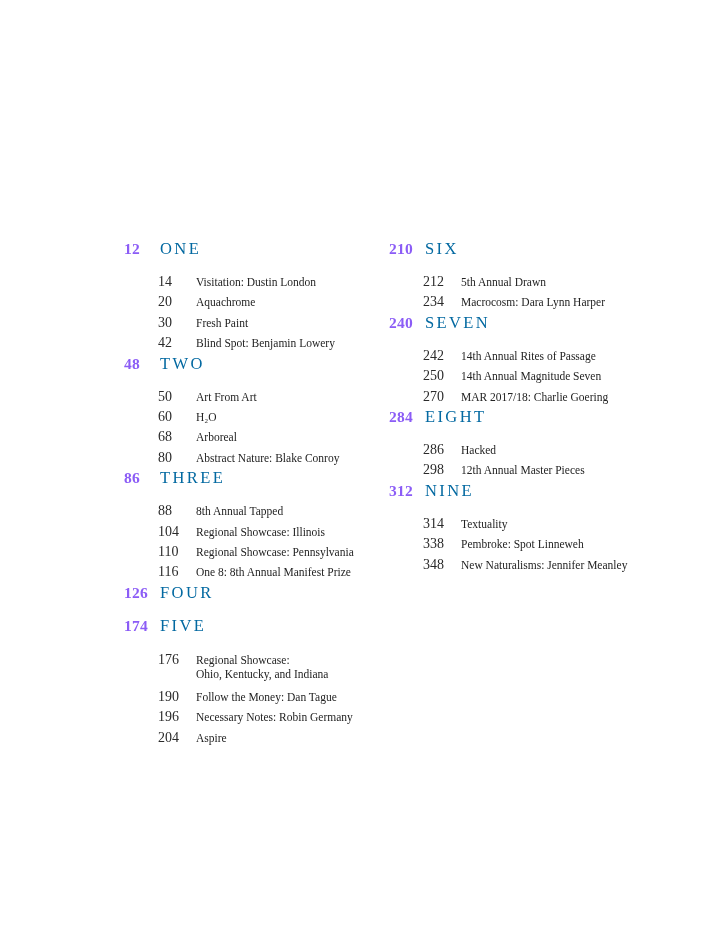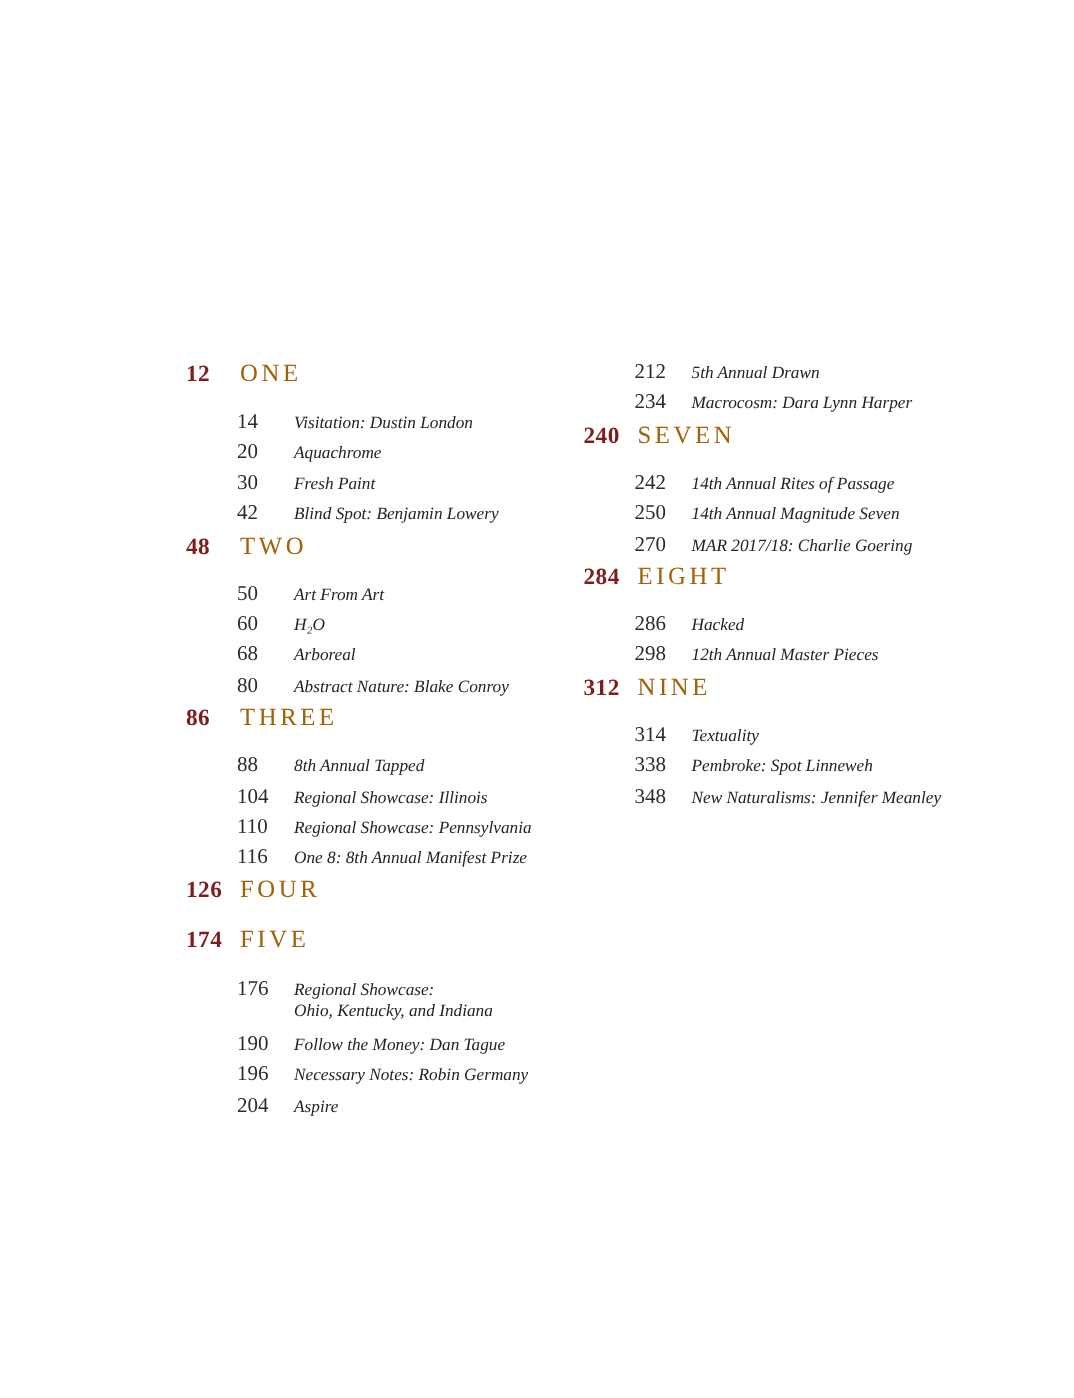--- a/index.html
+++ b/index.html
@@ -31,46 +31,46 @@
     margin-bottom: 13px;
     white-space: nowrap;
   }
   .sec-num {
     display: inline-block;
     width: 36px;
     flex: 0 0 36px;
     font-size: 15.5px;
     font-weight: 700;
     letter-spacing: 0.3px;
-    color: #7f1d1d;
+    color: #8b5cf6;
   }
   .sec-title {
     font-size: 16.5px;
     font-weight: 400;
     letter-spacing: 2.4px;
-    color: #a16207;
+    color: #0369a1;
   }
 
   .entries { }
   .entry {
     display: flex;
     align-items: baseline;
     padding-left: 34px;
     font-size: 11.5px;
     line-height: 20.4px;
     color: #232323;
   }
   .e-num {
     display: inline-block;
     width: 38px;
     flex: 0 0 38px;
     font-size: 14px;
     color: #2a2a2a;
   }
-  .e-title { white-space: nowrap; font-style: italic; }
+  .e-title { white-space: nowrap; }
 
   .entry.two-line {
     padding-top: 1px;
     padding-bottom: 5px;
   }
   .entry.two-line .e-title { white-space: normal; }
   .entry.two-line .e-title .t-line {
     line-height: 14.5px;
   }
 </style>
@@ -189,20 +189,24 @@
           <span class="e-title">Aspire</span>
         </div>
       </div>
     </div>
 
   </div>
 
   <div class="col col-right">
 
     <div class="section">
+      <div class="sec-head">
+        <span class="sec-num">210</span>
+        <span class="sec-title">SIX</span>
+      </div>
       <div class="entries">
         <div class="entry">
           <span class="e-num">212</span>
           <span class="e-title">5th Annual Drawn</span>
         </div>
         <div class="entry">
           <span class="e-num">234</span>
           <span class="e-title">Macrocosm: Dara Lynn Harper</span>
         </div>
       </div>

